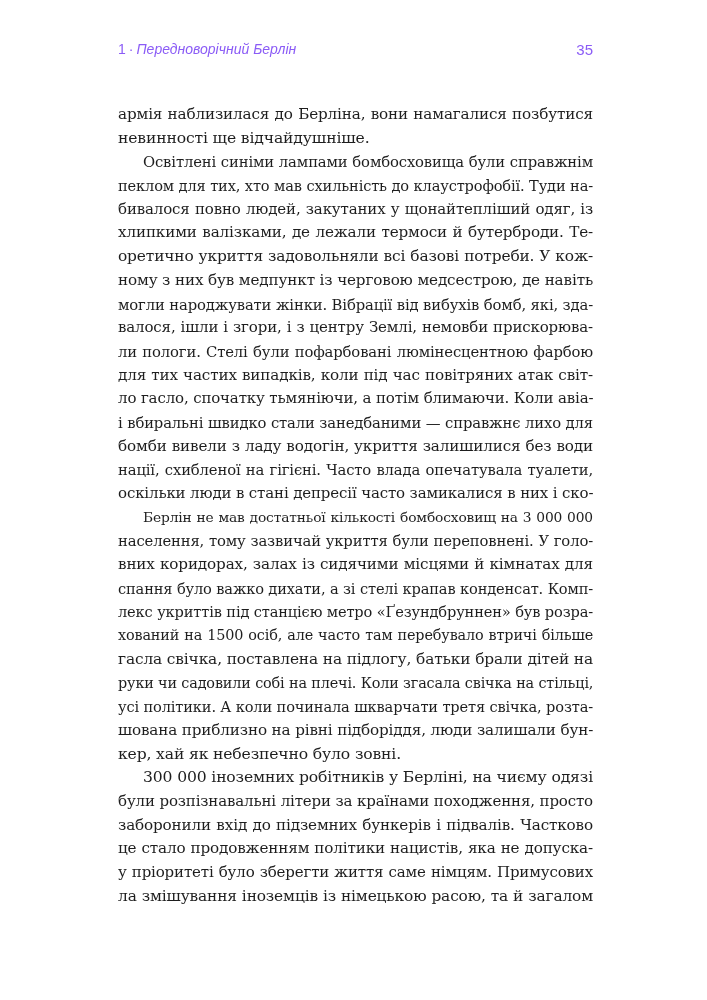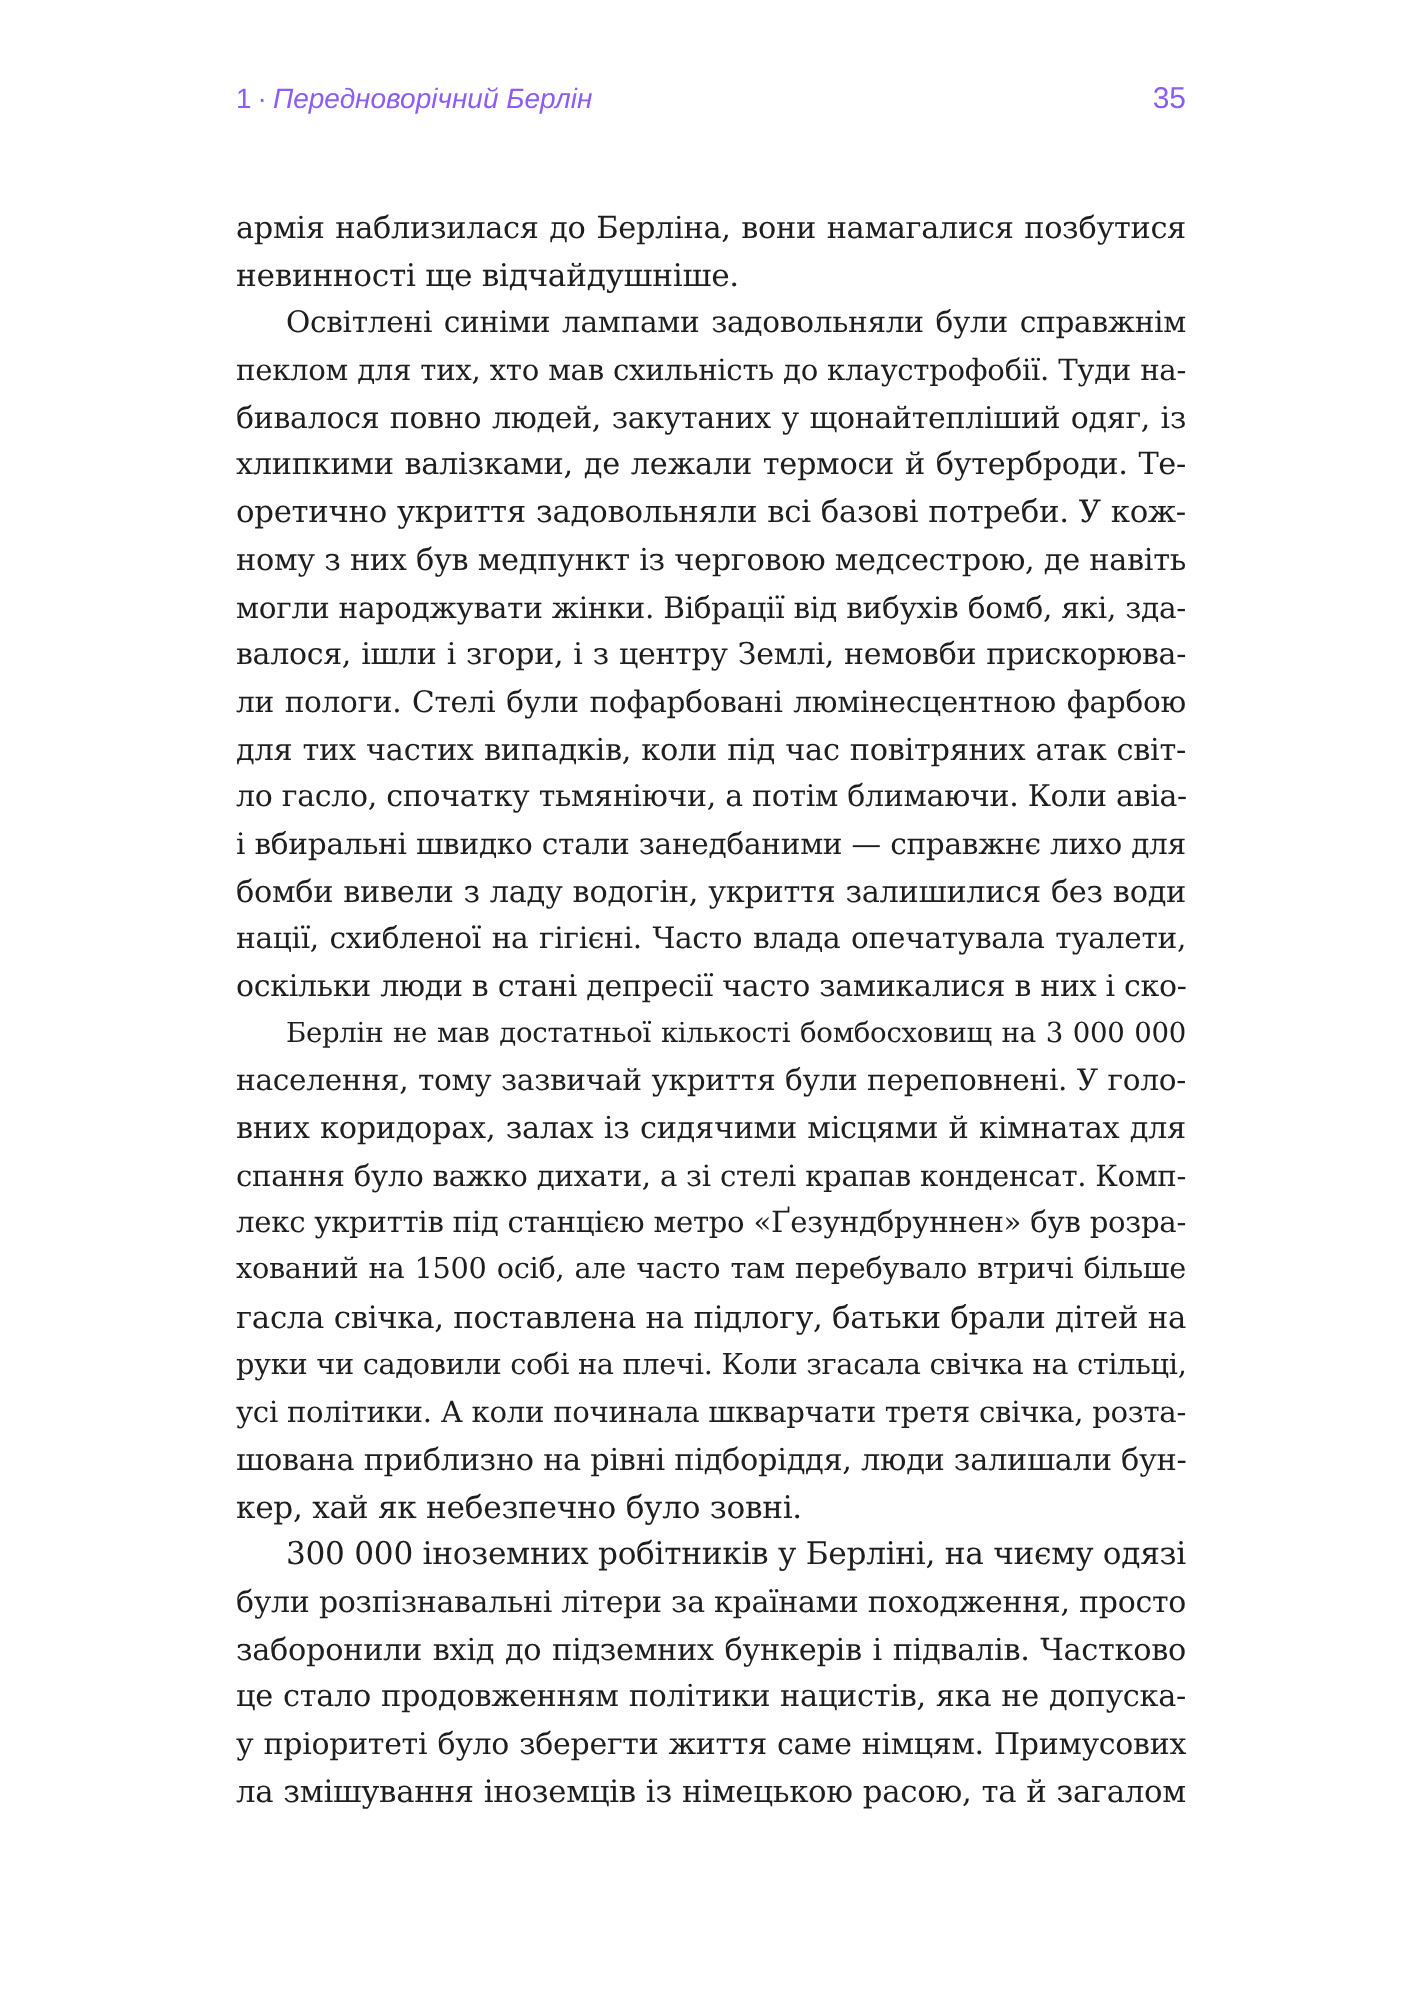--- a/index.html
+++ b/index.html
@@ -52,21 +52,21 @@
   <span class="chapter-num">1</span><span class="sep">·</span><span class="chapter-title">Передноворічний Берлін</span>
   <span class="page-num">35</span>
 </div>
 
 <div class="body-text" id="body-text">
     <div>
       <div class="line" style="font-size: 15.2px;">армія наблизилася до Берліна, вони намагалися позбутися</div>
       <div class="line last">невинності ще відчайдушніше.</div>
     </div>
     <div>
-      <div class="line indent" style="font-size: 14.8px;">Освітлені синіми лампами задовольняли були справжнім</div>
+      <div class="line indent" style="font-size: 14.8px;">Освітлені синіми лампами бомбосховища були справжнім</div>
       <div class="line" style="font-size: 14.6px;">пеклом для тих, хто мав схильність до клаустрофобії. Туди на-</div>
       <div class="line" style="font-size: 15px;">бивалося повно людей, закутаних у щонайтепліший одяг, із</div>
       <div class="line" style="font-size: 15.2px;">хлипкими валізками, де лежали термоси й бутерброди. Те-</div>
       <div class="line" style="font-size: 15.4px;">оретично укриття задовольняли всі базові потреби. У кож-</div>
       <div class="line" style="font-size: 15.2px;">ному з них був медпункт із черговою медсестрою, де навіть</div>
       <div class="line" style="font-size: 14.8px;">могли народжувати жінки. Вібрації від вибухів бомб, які, зда-</div>
       <div class="line" style="font-size: 15px;">валося, ішли і згори, і з центру Землі, немовби прискорюва-</div>
       <div class="line" style="font-size: 14.8px;">ли пологи. Стелі були пофарбовані люмінесцентною фарбою</div>
       <div class="line" style="font-size: 15.2px;">для тих частих випадків, коли під час повітряних атак світ-</div>
       <div class="line" style="font-size: 15px;">ло гасло, спочатку тьмяніючи, а потім блимаючи. Коли авіа-</div>

